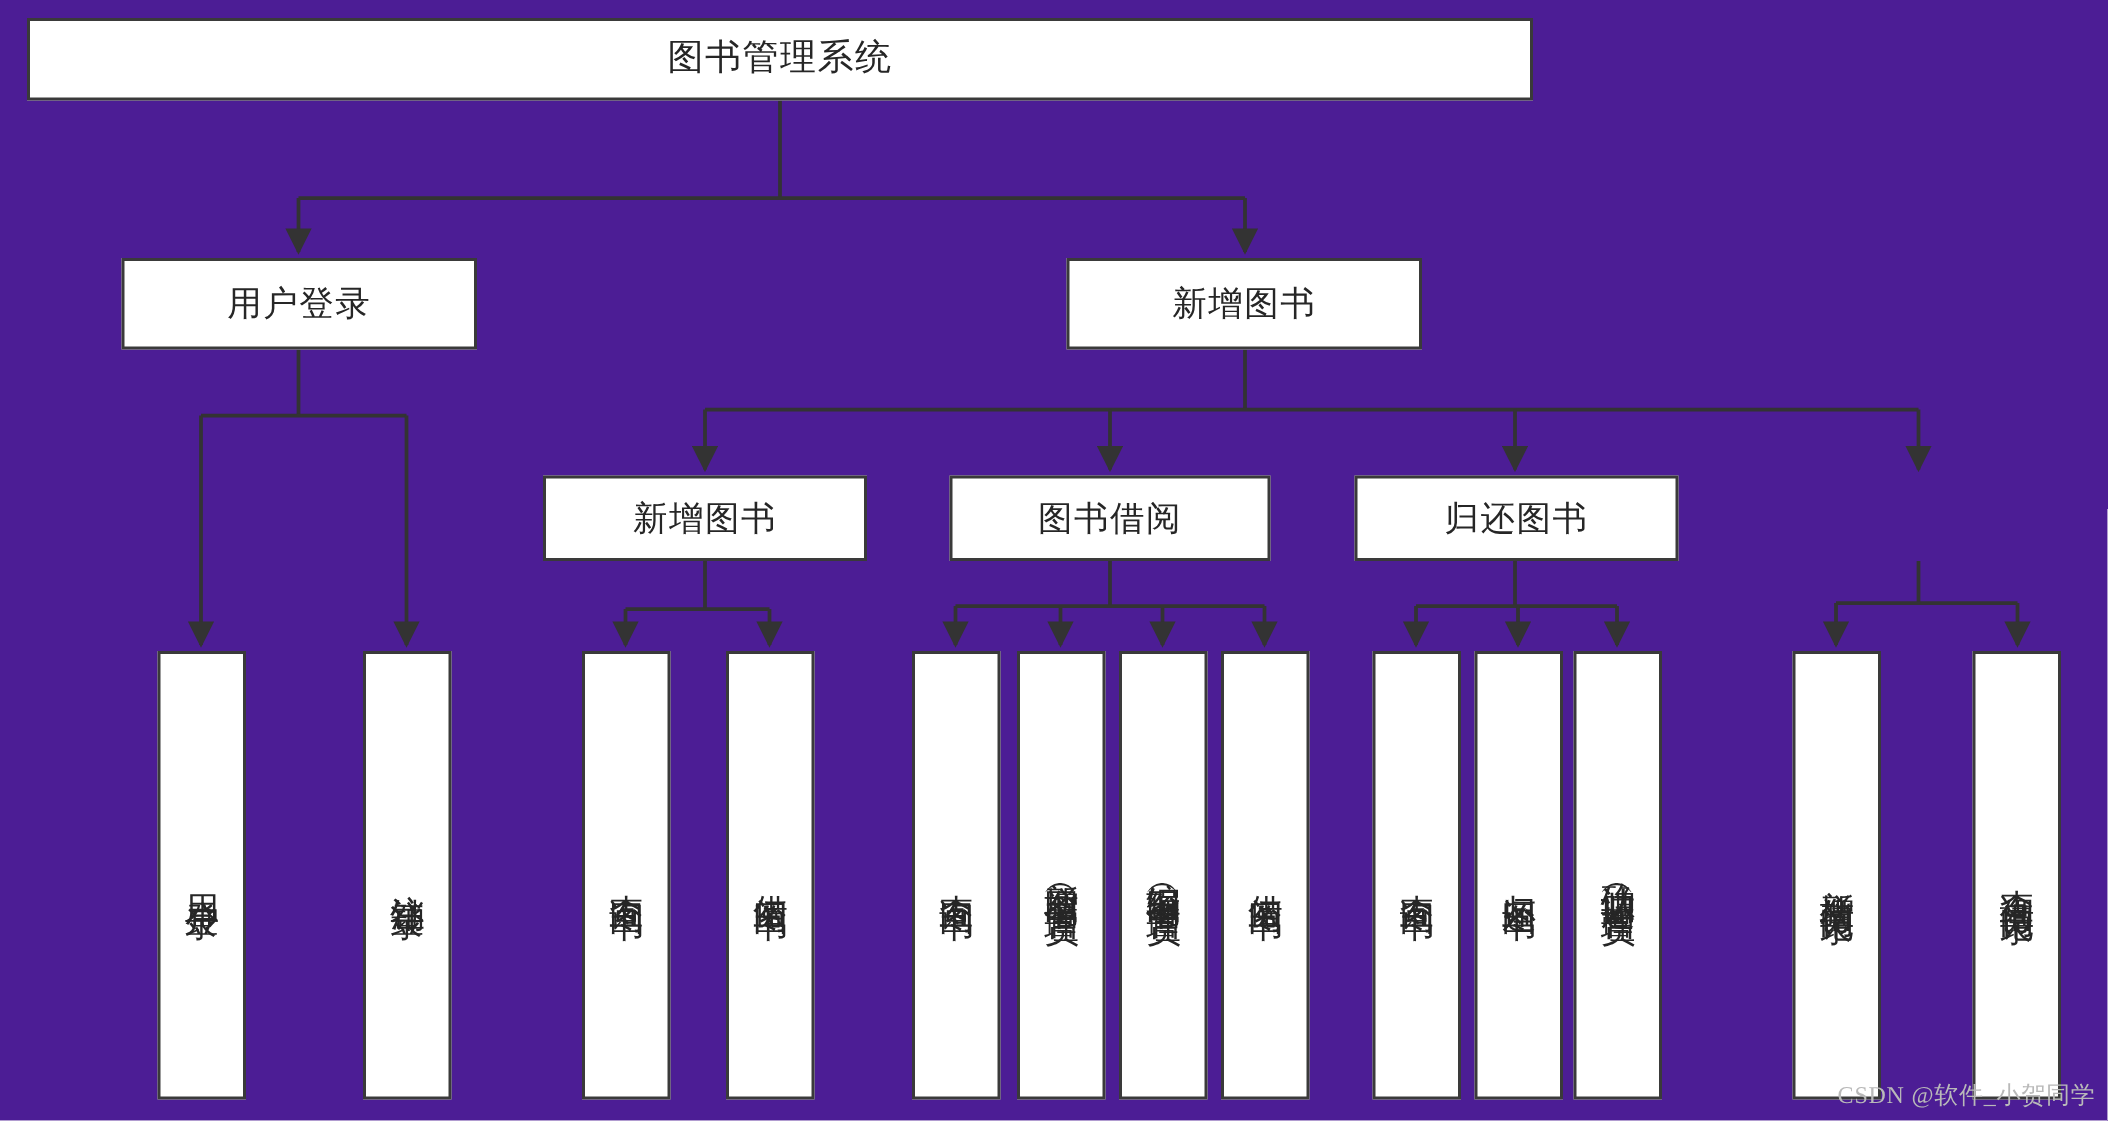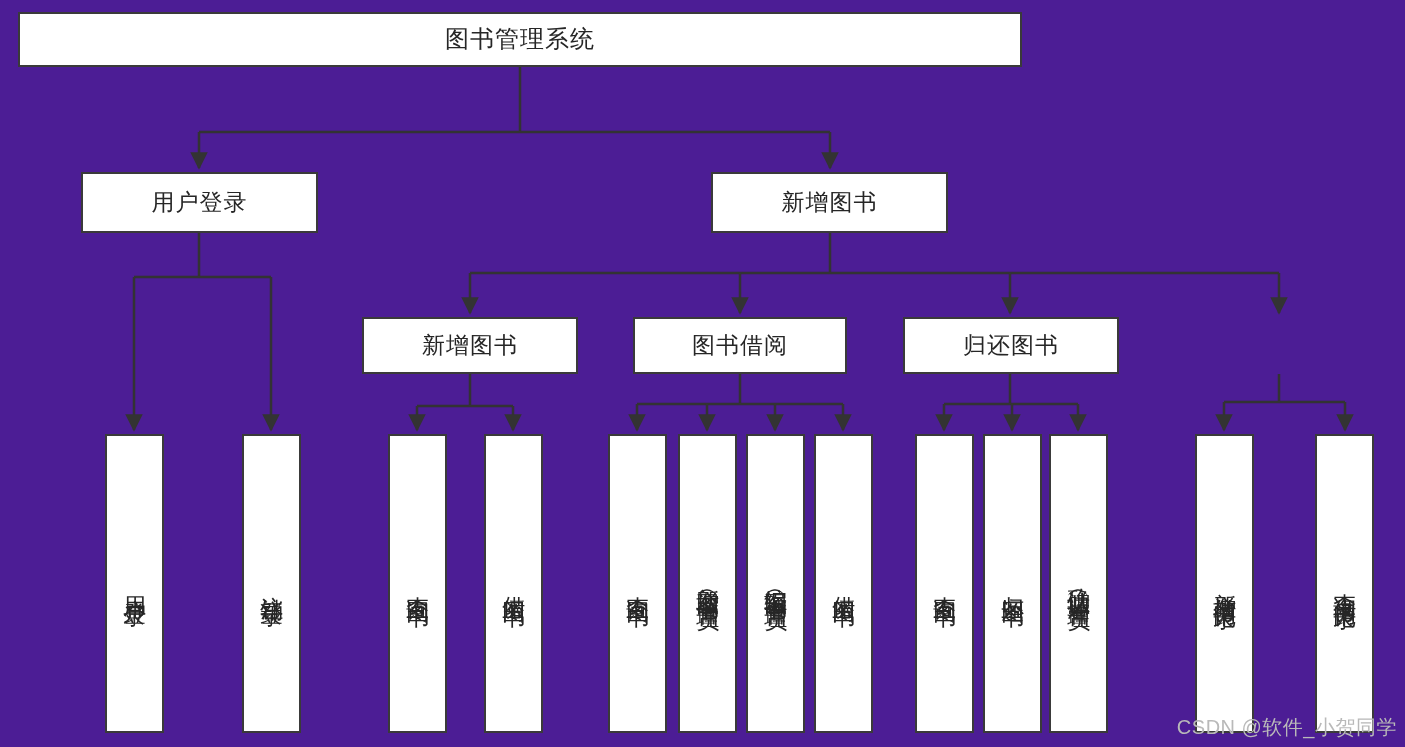--- a/index.html
+++ b/index.html
@@ -54,24 +54,25 @@
     justify-content: center;
     white-space: nowrap;
   }
   .node .lbl {
     display: block;
   }
   .watermark {
     position: absolute;
     right: 8px;
     bottom: 6px;
-    font-size: 20px;
+    font-size: 16px;
     color: #b9b9b9;
     letter-spacing: 0.5px;
     white-space: nowrap;
+    font-family: Liberation Serif, serif;
   }
 </style>
 </head>
 <body>
 
 <div id="canvas">
 
   <svg id="edges" viewBox="0 0 1405 747" width="1405" height="747" aria-hidden="true">
     <defs>
       <marker id="arrow" viewBox="0 0 10 10" refX="9" refY="5" markerWidth="7" markerHeight="7" orient="auto-start-reverse">

